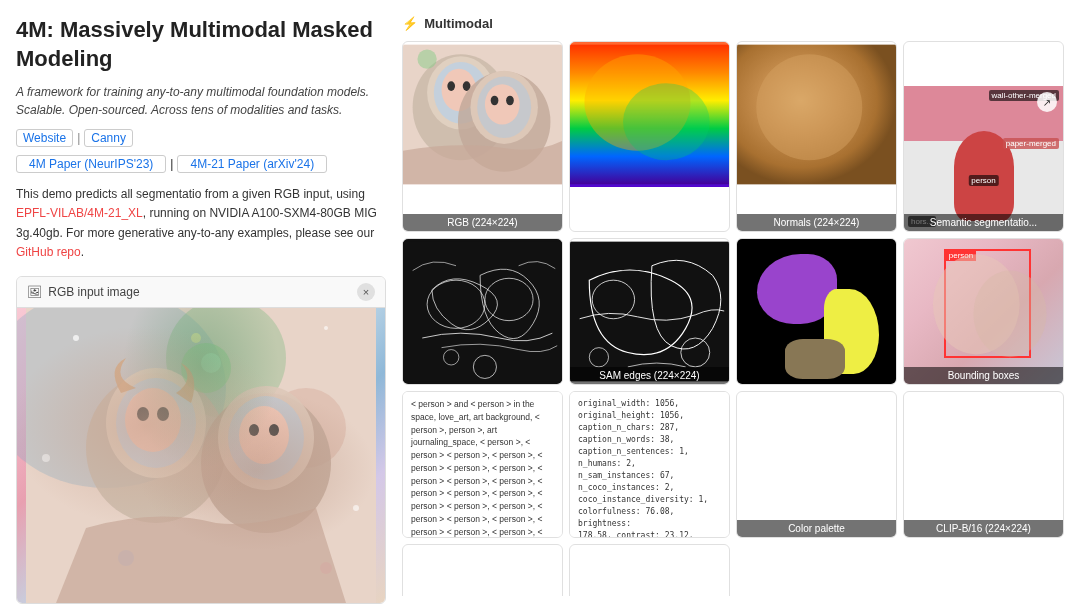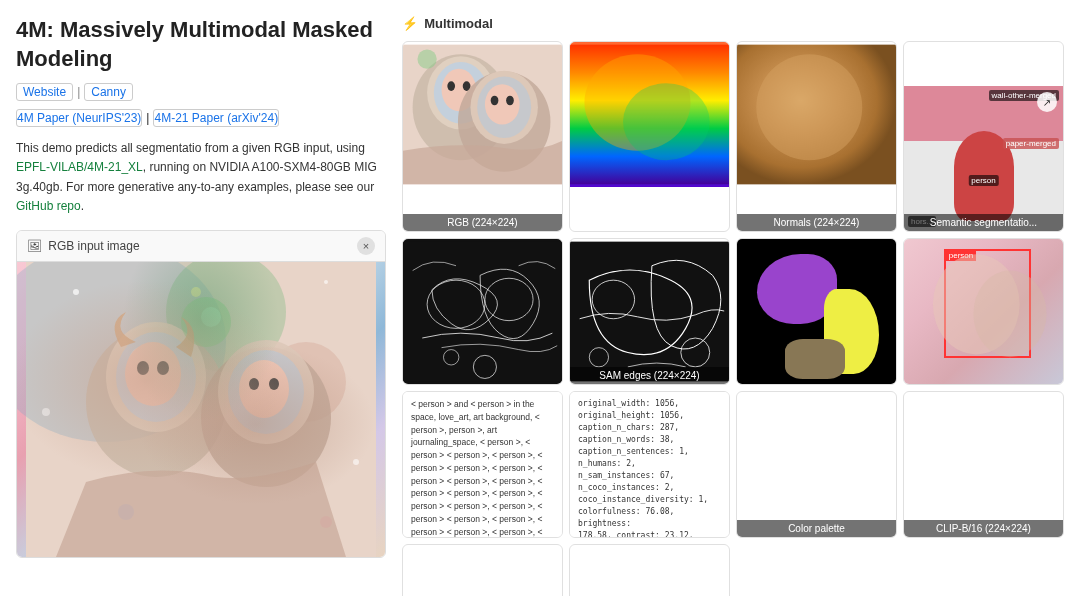--- a/index.html
+++ b/index.html
@@ -52,31 +52,31 @@
       display: flex;
       gap: 4px;
       align-items: center;
       margin-bottom: 12px;
       font-size: 12px;
     }
     .links-row2 a {
       color: #1a73e8;
       text-decoration: none;
       border: 1px solid #ccc;
-      padding: 1px 0;
+      padding: 1px 12px;
       border-radius: 3px;
     }
     .left-panel .body-text {
       font-size: 12px;
       color: #333;
       line-height: 1.6;
       margin-bottom: 14px;
     }
     .left-panel .body-text a {
-      color: #15803d;
+      color: #ef4444;
       text-decoration: none;
     }
     .input-image-container {
       border: 1px solid #ddd;
       border-radius: 6px;
       overflow: hidden;
       position: relative;
     }
     .input-image-header {
       display: flex;
@@ -367,20 +367,22 @@
       font-family: monospace;
     }
   </style>
 </head>
 <body>
 
 <div class="page-wrapper">
 
   <div class="left-panel">
     <h1>4M: Massively Multimodal Masked Modeling</h1>
+    <p class="description" style="white-space:pre-line;">A framework for training any-to-any multimodal foundation models.
+Scalable. Open-sourced. Across tens of modalities and tasks.</p>
     <div class="links-row">
       <a href="#">Website</a>
       <span>|</span>
       <a href="#">Canny</a>
     </div>
     <div class="links-row2">
       <a href="#">4M Paper (NeurIPS'23)</a>
       <span>|</span>
       <a href="#">4M-21 Paper (arXiv'24)</a>
     </div>
@@ -572,20 +574,21 @@
       <div class="grid-item">
         <div class="item-canvas bbox-canvas">
           <div class="bbox-rect">
             <span class="bbox-label">person</span>
           </div>
           <svg width="100%" height="100%" style="position:absolute;top:0;left:0;" viewBox="0 0 165 145" xmlns="http://www.w3.org/2000/svg">
             <ellipse cx="75" cy="65" rx="45" ry="52" fill="#e8c8b8" opacity="0.5"></ellipse>
             <ellipse cx="110" cy="75" rx="38" ry="45" fill="#d8b8a8" opacity="0.4"></ellipse>
           </svg>
         </div>
+        <div class="item-label">Bounding boxes</div>
       </div>
 
       <div class="grid-item">
         <div class="text-content-item">
           <p class="caption-text">&lt; person &gt; and &lt; person &gt; in the space, love_art, art background, &lt; person &gt;, person &gt;, art journaling_space, &lt; person &gt;, &lt; person &gt; &lt; person &gt;, &lt; person &gt;, &lt; person &gt; &lt; person &gt;, &lt; person &gt;, &lt; person &gt; &lt; person &gt;, &lt; person &gt;, &lt; person &gt; &lt; person &gt;, &lt; person &gt;, &lt; person &gt; &lt; person &gt;, &lt; person &gt;, &lt; person &gt; &lt; person &gt;, &lt; person &gt;, &lt; person &gt; &lt; person &gt;, &lt; person &gt;, &lt; person &gt; &lt; person &gt;, &lt; person &gt;, &lt; person &gt; &lt; person &gt;, &lt; person &gt;, &lt; person &gt; &lt; person &gt;,</p>
         </div>
       </div>
 
       <div class="grid-item">
         <div class="text-content-item">

